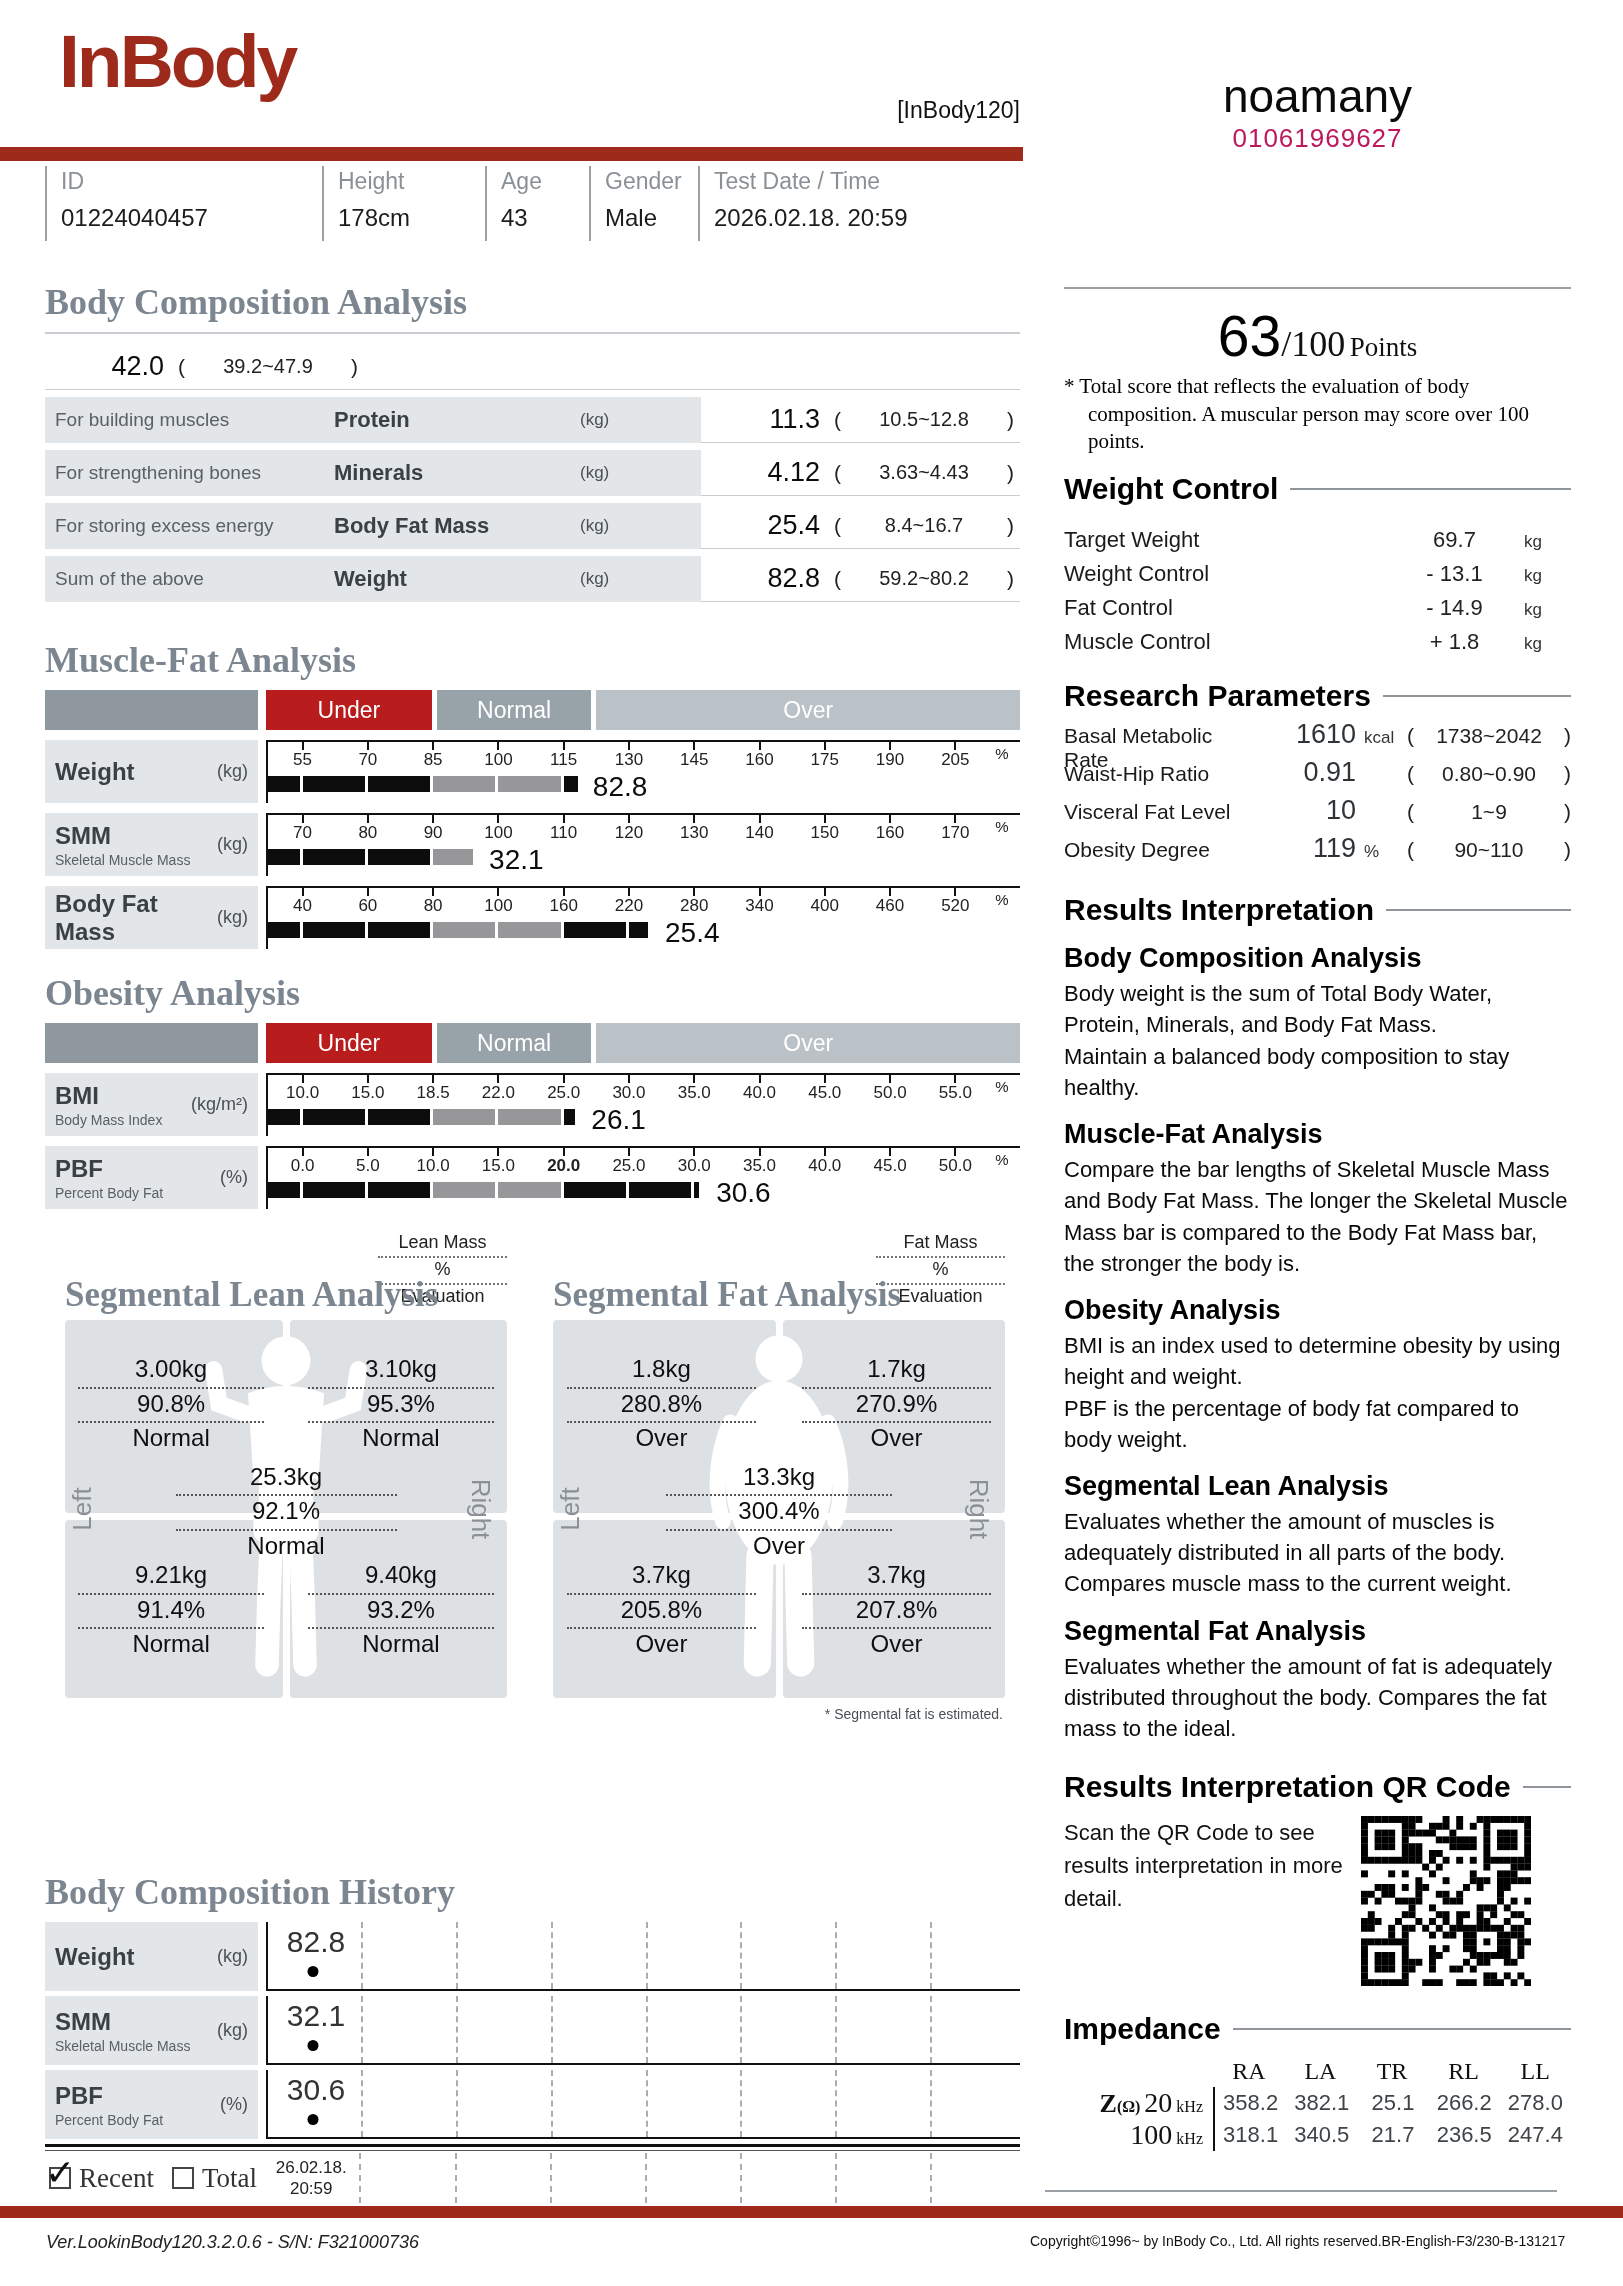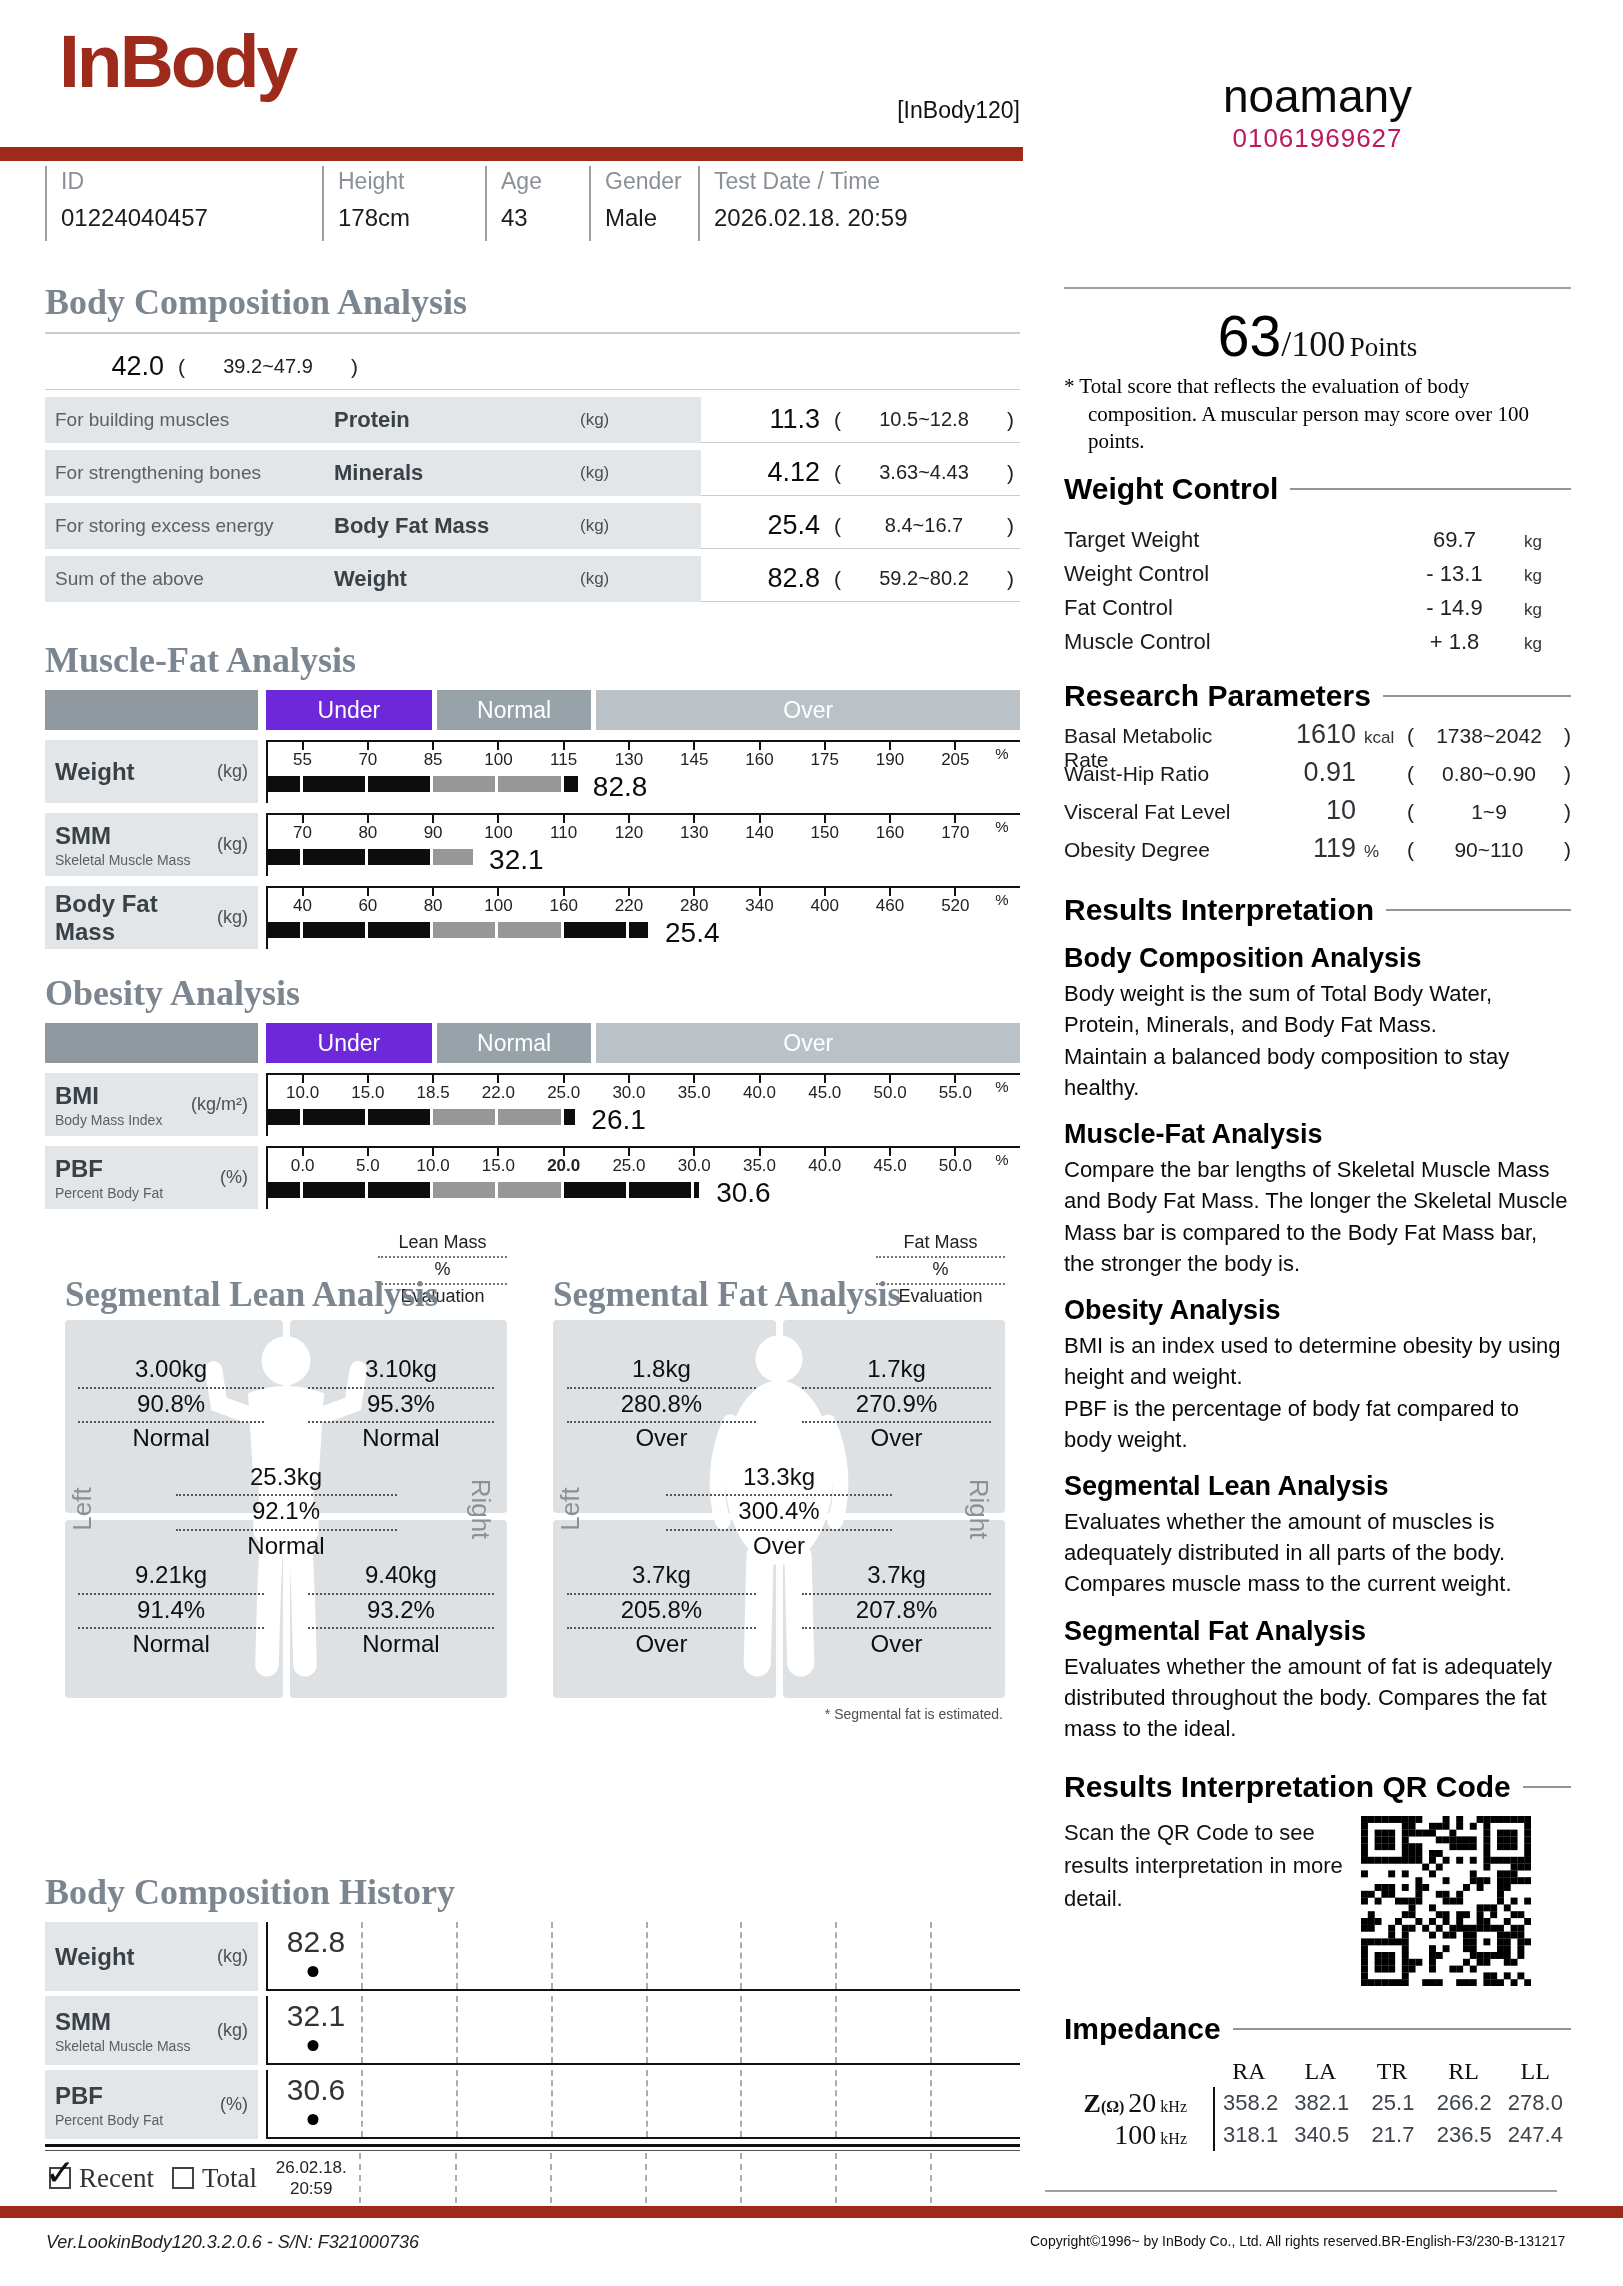--- a/index.html
+++ b/index.html
@@ -37,21 +37,21 @@
   .bca-paren:last-child{padding:0 6px 0 4px}
   .bca-range{width:158px;text-align:center;font-size:20px;color:#222}
 
   
   .mfa{position:absolute;left:45px;top:642px;width:975px}
   .oa{position:absolute;left:45px;top:975px;width:975px}
   .band-header{display:flex;height:40px;margin-top:12px}
   .bh-label{width:213px;background:#8f989e;margin-right:8px}
   .bh-bands{flex:1;display:flex}
   .bh-cell{color:#fff;font-size:23px;display:flex;align-items:center;justify-content:center}
-  .bh-under{width:22%;background:#6d28d9;margin-right:5px}
+  .bh-under{width:22%;background:#b91c1c;margin-right:5px}
   .bh-normal{width:20.5%;background:#98a2a9;margin-right:5px}
   .bh-over{flex:1;background:#bac2c8}
   .bar-row{display:flex;margin-top:10px;height:63px}
   .bar-label{width:213px;background:#e3e6e8;display:flex;align-items:center;
              padding:0 10px;box-sizing:border-box;margin-right:8px}
   .bl-text{flex:1}
   .bl-name{font-size:24px;font-weight:700;color:#3a4146}
   .bl-sub{font-size:14px;color:#596066;margin-top:2px}
   .bl-unit{font-size:18px;color:#4a5055}
   .bar-chart{flex:1;position:relative;border-left:2px solid #111;border-top:2px solid #111}
@@ -136,21 +136,21 @@
   .rp-unit{width:51px;padding-left:8px;font-size:17px;color:#333;box-sizing:border-box}
   .rp-range{width:164px;display:flex;justify-content:space-between;font-size:21px;color:#222}
   .ri-h{font-size:27px;font-weight:700;margin:16px 0 4px;color:#000}
   .ri-p{font-size:22px;line-height:1.42;margin:0;color:#0a0a0a;white-space:pre-line}
   .qr-wrap{display:flex;margin-top:12px}
   .qr-text{flex:1;font-size:22px;line-height:1.5;margin:0}
   .qr-box{width:170px;height:170px;margin-right:40px}
   .imp-head{margin-left:149px;display:grid;grid-template-columns:repeat(5,1fr);text-align:center;
             font-family:"Liberation Serif",serif;font-size:24px;color:#111;margin-top:12px}
   .imp-body{display:flex;margin-top:2px}
-  .imp-labels{width:149px;text-align:right;box-sizing:border-box;padding-right:26px}
+  .imp-labels{width:149px;text-align:right;box-sizing:border-box;padding-right:10px}
   .imp-lrow{height:32px;font-family:"Liberation Serif",serif;color:#111;white-space:nowrap}
   .imp-z{font-weight:700;font-size:26px}
   .imp-zu{font-weight:700;font-size:16px}
   .imp-freq{font-size:28px}
   .imp-khz{font-size:16px}
   .imp-values{flex:1;border-left:2px solid #111}
   .imp-vrow{display:grid;grid-template-columns:repeat(5,1fr);text-align:center;font-size:22px;
             color:#3f4449;height:32px;align-items:center}
 
   

